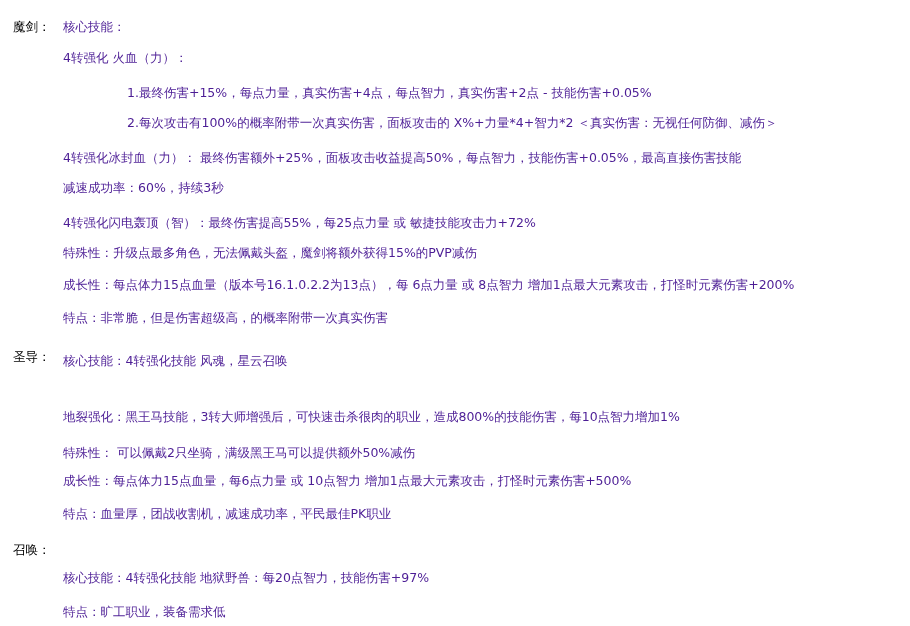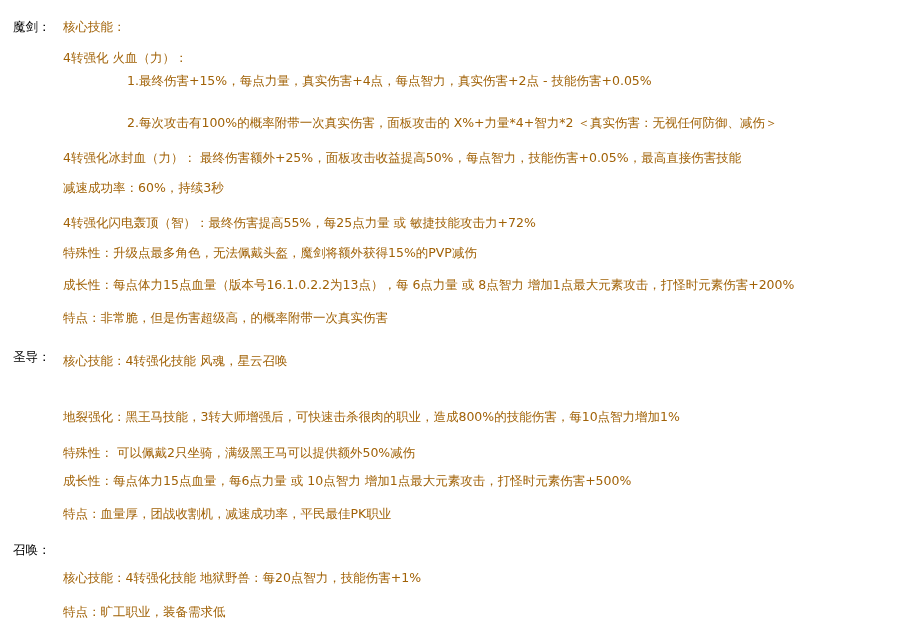--- a/index.html
+++ b/index.html
@@ -28,54 +28,54 @@
     position: absolute;
     left: 4px;
     font-size: 12.5px;
     color: #000;
     white-space: nowrap;
   }
   .line {
     position: absolute;
     white-space: nowrap;
     font-size: 12.5px;
-    color: #a16207;
+    color: #4c1d95;
     line-height: 1.2;
   }
   
   .ind1 { left: 54px; }
   .ind2 { left: 54px; }
   .ind3 { left: 118px; }
 </style>
 </head>
 <body>
 
 <div class="page">
 
   <div class="section">
     <div class="class-head" style="top:10px">魔剑：</div>
     <div class="line ind1" style="top:10px">核心技能：</div>
     <div class="line ind2" style="top:41px">4转强化 火血（力）：</div>
-    <div class="line ind3" style="top:64px">1.最终伤害+15%，每点力量，真实伤害+4点，每点智力，真实伤害+2点 - 技能伤害+0.05%</div>
+    <div class="line ind3" style="top:76px">1.最终伤害+15%，每点力量，真实伤害+4点，每点智力，真实伤害+2点 - 技能伤害+0.05%</div>
     <div class="line ind3" style="top:106px">2.每次攻击有100%的概率附带一次真实伤害，面板攻击的 X%+力量*4+智力*2        ＜真实伤害：无视任何防御、减伤＞</div>
     <div class="line ind2" style="top:141px">4转强化冰封血（力）： 最终伤害额外+25%，面板攻击收益提高50%，每点智力，技能伤害+0.05%，最高直接伤害技能</div>
     <div class="line ind2" style="top:171px">减速成功率：60%，持续3秒</div>
     <div class="line ind2" style="top:206px">4转强化闪电轰顶（智）：最终伤害提高55%，每25点力量 或 敏捷技能攻击力+72%</div>
     <div class="line ind2" style="top:236px">特殊性：升级点最多角色，无法佩戴头盔，魔剑将额外获得15%的PVP减伤</div>
     <div class="line ind2" style="top:268px">成长性：每点体力15点血量（版本号16.1.0.2.2为13点），每 6点力量 或 8点智力 增加1点最大元素攻击，打怪时元素伤害+200%</div>
     <div class="line ind2" style="top:301px">特点：非常脆，但是伤害超级高，的概率附带一次真实伤害</div>
   </div>
 
   <div class="section">
     <div class="class-head" style="top:340px">圣导：</div>
     <div class="line ind2" style="top:344px">核心技能：4转强化技能 风魂，星云召唤</div>
     <div class="line ind2" style="top:400px">地裂强化：黑王马技能，3转大师增强后，可快速击杀很肉的职业，造成800%的技能伤害，每10点智力增加1%</div>
     <div class="line ind2" style="top:436px">特殊性： 可以佩戴2只坐骑，满级黑王马可以提供额外50%减伤</div>
     <div class="line ind2" style="top:464px">成长性：每点体力15点血量，每6点力量 或 10点智力 增加1点最大元素攻击，打怪时元素伤害+500%</div>
     <div class="line ind2" style="top:497px">特点：血量厚，团战收割机，减速成功率，平民最佳PK职业</div>
   </div>
 
   <div class="section">
     <div class="class-head" style="top:533px">召唤：</div>
-    <div class="line ind2" style="top:561px">核心技能：4转强化技能 地狱野兽：每20点智力，技能伤害+1%</div>
+    <div class="line ind2" style="top:561px">核心技能：4转强化技能 地狱野兽：每20点智力，技能伤害+97%</div>
     <div class="line ind2" style="top:595px">特点：旷工职业，装备需求低</div>
   </div>
 </div>
 
 </body></html>

